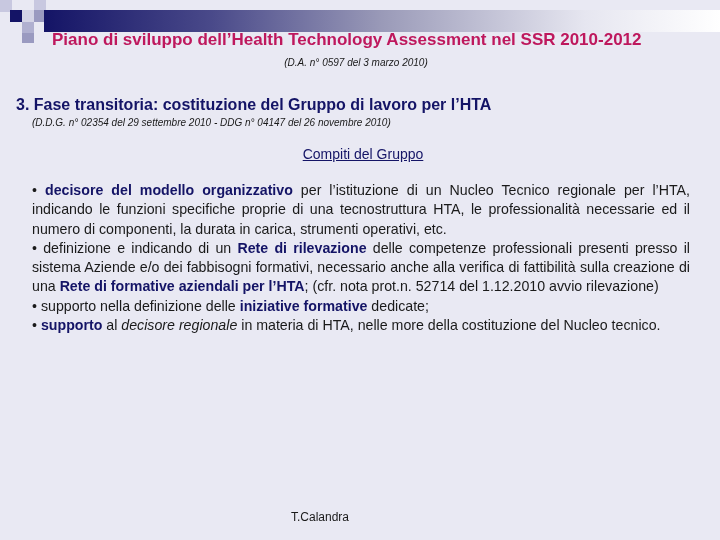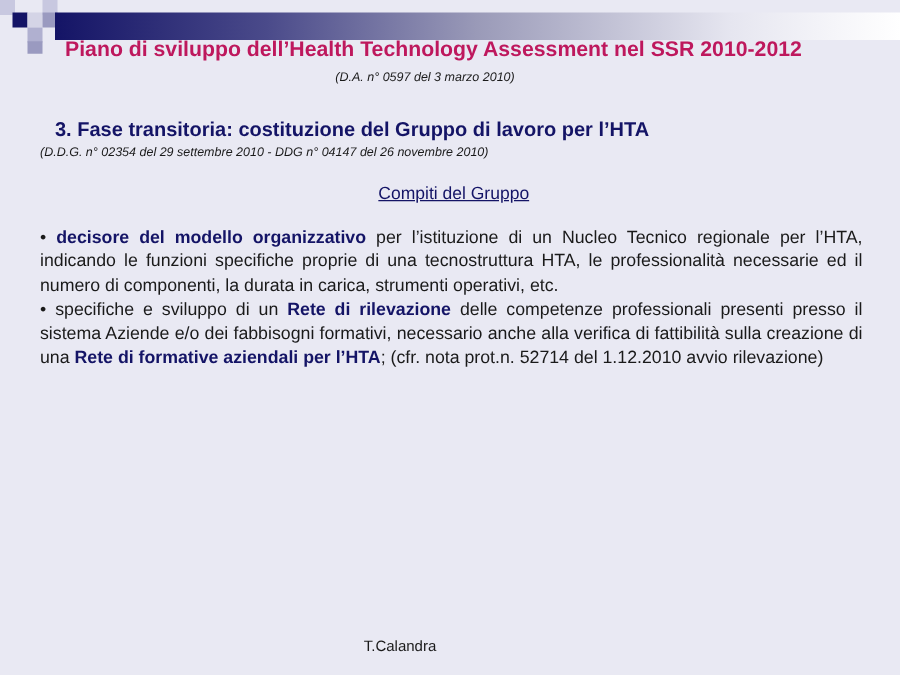--- a/index.html
+++ b/index.html
@@ -2,22 +2,22 @@
 <html><head>
 <meta charset="utf-8">
 <style>
   html, body { margin:0; padding:0; }
   body { width:720px; height:540px; background:#e9e9f3; position:relative; overflow:hidden;
          font-family:"Liberation Sans", sans-serif; color:#1a1a1a; }
   .sq { position:absolute; }
   .bar { position:absolute; left:44px; top:10px; width:676px; height:22px;
          background:linear-gradient(to right, #141466 0%, #4a4a8a 25%, #9a9ab8 50%, #e6e6f0 80%, #ffffff 100%); }
   .title { position:absolute; left:36px; top:30px; font-weight:bold; font-size:17px; color:#be185d; white-space:nowrap;margin-left:16px; }
-  .subref { position:absolute; left:0; width:668px; top:57px; text-align:center; font-size:10px; font-style:italic; padding-left:12px; box-sizing:border-box; }
-  .h2 { position:absolute; left:44px; top:96px; font-weight:bold; font-size:16px; color:#141466; white-space:nowrap; }
+  .subref { position:absolute; left:16px; width:668px; top:57px; text-align:center; font-size:10px; font-style:italic; padding-left:12px; box-sizing:border-box; }
+  .h2 { position:absolute; left:16px; top:96px; font-weight:bold; font-size:16px; color:#141466; white-space:nowrap; }
   .ref2 { position:absolute; left:32px; top:117px; font-size:10px; font-style:italic; white-space:nowrap; }
   .compiti { position:absolute; left:0; width:726px; top:146px; text-align:center; font-size:14px; color:#141466; text-decoration:underline; }
   .body { position:absolute; left:32px; top:181px; width:658px; font-size:14.2px; line-height:19.3px; text-align:justify; }
   .body b { color:#141466; }
   .body p { margin:0; }
   .footer { position:absolute; left:0; width:640px; top:510px; text-align:center; font-size:12px; }
 </style>
 </head>
 <body>
 
@@ -32,16 +32,18 @@
 
 <div class="title">Piano di sviluppo dell’Health Technology Assessment nel SSR  2010-2012</div>
 <div class="subref">(D.A. n° 0597 del 3 marzo 2010)</div>
 
 <div class="h2">3. Fase transitoria: costituzione del Gruppo di lavoro per l’HTA</div>
 <div class="ref2">(D.D.G. n° 02354 del 29 settembre  2010 - DDG n° 04147 del 26 novembre 2010)</div>
 <div class="compiti">Compiti del Gruppo</div>
 
 <div class="body">
   <p><span>• </span><b>decisore del modello organizzativo</b><span> per l’istituzione di un Nucleo Tecnico regionale per l’HTA, indicando le funzioni specifiche proprie di una tecnostruttura HTA, le professionalità necessarie ed il numero di componenti, la durata in carica, strumenti operativi, etc.</span></p>
-  <p><span>• </span><span>specifiche e sviluppo di un </span><b>Rete di rilevazione</b><span> delle competenze professionali presenti presso il sistema Aziende e/o dei fabbisogni formativi, necessario anche alla verifica di fattibilità sulla creazione di una </span><b>Rete di formative aziendali per l’HTA</b><span>; (cfr. nota prot.n. 52714 del 1.12.2010 avvio rilevazione)</span></p>
+  <p><span>• </span><span>definizione e indicando di un </span><b>Rete di rilevazione</b><span> delle competenze professionali presenti presso il sistema Aziende e/o dei fabbisogni formativi, necessario anche alla verifica di fattibilità sulla creazione di una </span><b>Rete di formative aziendali per l’HTA</b><span>; (cfr. nota prot.n. 52714 del 1.12.2010 avvio rilevazione)</span></p>
+  <p><span>• </span><span>supporto nella definizione delle </span><b>iniziative formative</b><span> dedicate;</span></p>
+  <p><span>• </span><b>supporto</b><span> al </span><i>decisore regionale</i><span> in materia di HTA, nelle more della costituzione del Nucleo tecnico.</span></p>
 </div>
 
 <div class="footer">T.Calandra</div>
 
 </body></html>

